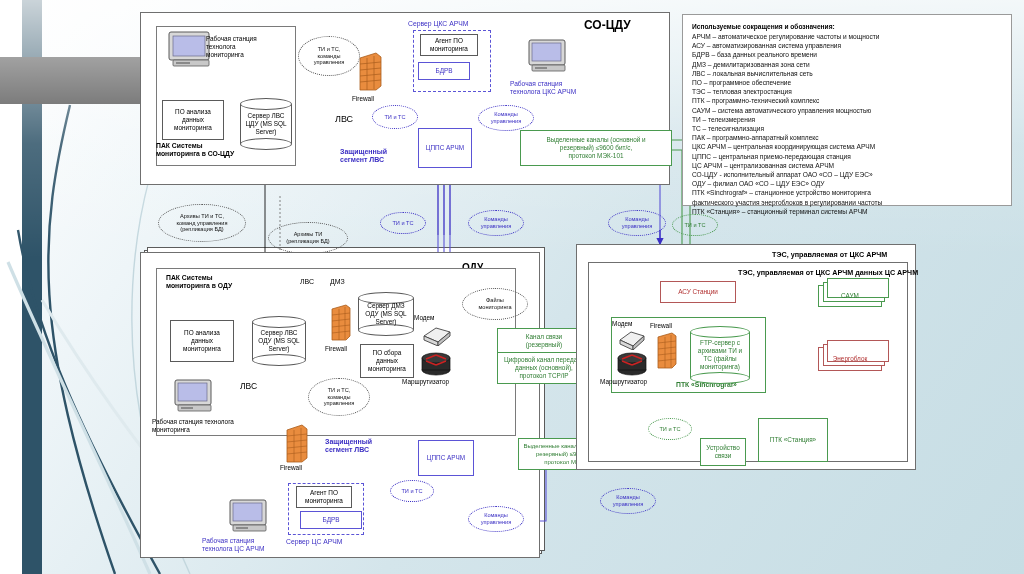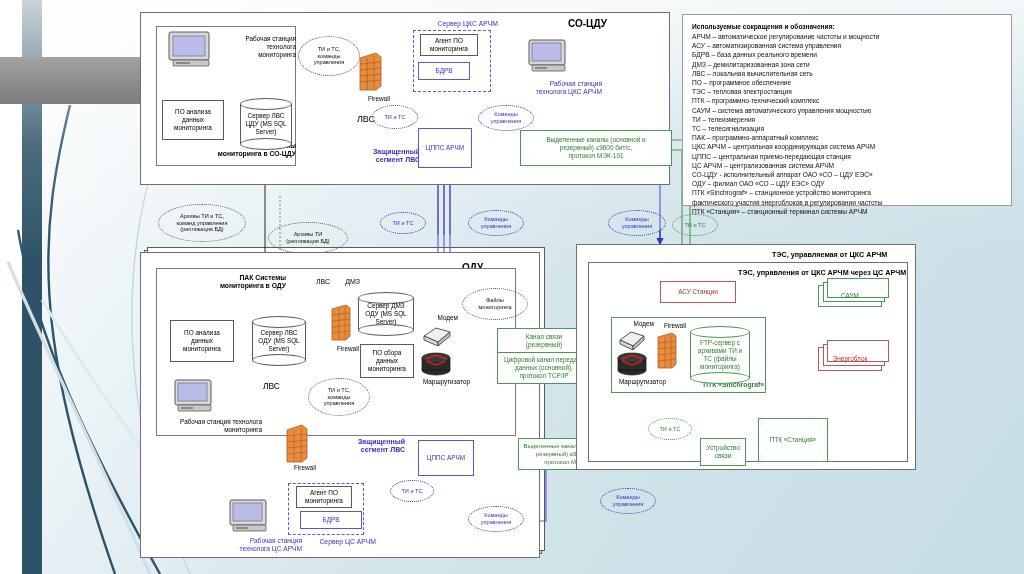--- a/index.html
+++ b/index.html
@@ -18,21 +18,21 @@
   #swoosh { position:absolute; left:0; top:0; width:230px; height:574px; }
   #whitefade { position:absolute; left:0; top:0; width:1024px; height:574px;
      background:linear-gradient(180deg, rgba(255,255,255,.75) 0%, rgba(255,255,255,.15) 25%, rgba(255,255,255,0) 45%);
      pointer-events:none; }
 
   
   .panel { position:absolute; background:#fff; border:1px solid #6f6f6f; }
   .panel-title { position:absolute; font-weight:bold; font-size:9px; color:#000; }
   .subpanel { position:absolute; background:#fff; border:1px solid #7a7a7a; }
 
-  .lbl { position:absolute; font-size:6.4px; line-height:8px; color:#000; text-align:right; }
+  .lbl { position:absolute; font-size:6.4px; line-height:8px; color:#000; text-align:left; }
   .lbl-b { font-weight:bold; }
   .lbl-blue { color:#3b2fc4; }
   .lbl-green { color:#2f7d32; }
 
   
   .box { position:absolute; background:#fff; border:1px solid #5a5a5a;
      display:flex; align-items:center; justify-content:center; text-align:center;
      font-size:6.4px; line-height:8px; color:#000; padding:1px; }
   .box.blue { border:1px solid #5b54d6; color:#3b2fc4; }
   .box.green { border:1px solid #4a9a4f; color:#2f7d32; }
@@ -207,21 +207,21 @@
   <path d="M780 310 L780 400" stroke="#4a9a4f" stroke-width="1.1" fill="none"></path>
   <line x1="780" y1="400" x2="780" y2="418" stroke="#4a9a4f" stroke-width="1.2" marker-end="url(#ag)"></line>
 
   <line x1="740" y1="452" x2="758" y2="452" stroke="#4a9a4f" stroke-width="1.2" marker-end="url(#ag)" marker-start="url(#ags)"></line>
 
   <path d="M620 448 L700 448" stroke="#4a9a4f" stroke-width="1.1" fill="none"></path>
   <line x1="620" y1="458" x2="700" y2="458" stroke="#5b54d6" stroke-width="1.2" marker-end="url(#ab)"></line>
 </svg>
 
 <div class="panel" style="left:140px;top:12px;width:530px;height:173px;"></div>
-<div class="panel-title" style="left:568px;top:18px;font-size:10px;">СО-ЦДУ</div>
+<div class="panel-title" style="left:584px;top:18px;font-size:12px;">СО-ЦДУ</div>
 
 <div class="subpanel" style="left:156px;top:26px;width:140px;height:140px;"></div>
 <div class="lbl lbl-b" style="left:156px;top:142px;width:140px;white-space:pre-line;font-size:6.8px;">ПАК Системы
 мониторинга в СО-ЦДУ</div>
 
 <svg style="position:absolute;left:167px;top:30px;width:48px;height:40px;">
   <rect x="2" y="2" width="40" height="28" rx="2" fill="#d8d8d8" stroke="#5a5a5a" stroke-width="1"></rect>
   <rect x="6" y="6" width="32" height="20" fill="#b9bde8" stroke="#6a6a8a" stroke-width="0.7"></rect>
   <rect x="6" y="30" width="36" height="6" rx="1" fill="#c8c8c8" stroke="#5a5a5a" stroke-width="0.8"></rect>
   <rect x="9" y="32" width="14" height="2" fill="#8a8a8a"></rect>
@@ -422,21 +422,21 @@
 
 <div class="cloud" style="left:390px;top:480px;width:44px;height:22px;">ТИ и ТС</div>
 <div class="cloud" style="left:468px;top:506px;width:56px;height:26px;white-space:pre-line;">Команды
 управления</div>
 <div class="cloud" style="left:600px;top:488px;width:56px;height:26px;white-space:pre-line;">Команды
 управления</div>
 
 <div class="panel" style="left:576px;top:244px;width:340px;height:226px;"></div>
 <div class="panel-title" style="left:772px;top:250px;font-size:7.2px;">ТЭС, управляемая от ЦКС АРЧМ</div>
 <div class="panel" style="left:588px;top:262px;width:320px;height:200px;"></div>
-<div class="panel-title" style="left:738px;top:268px;font-size:7.2px;">ТЭС, управления от ЦКС АРЧМ через ЦС АРЧМ</div>
+<div class="panel-title" style="left:738px;top:268px;font-size:7.2px;">ТЭС, управляемая от ЦКС АРЧМ данных ЦС АРЧМ</div>
 
 <div class="box red" style="left:660px;top:281px;width:76px;height:22px;">АСУ Станции</div>
 
 <div class="subpanel" style="left:611px;top:317px;width:155px;height:76px;border-color:#4a9a4f;"></div>
 <div class="lbl lbl-b lbl-green" style="left:676px;top:381px;width:88px;font-size:6.8px;">ПТК «Sinchrograf»</div>
 
 <svg style="position:absolute;left:616px;top:328px;width:30px;height:22px;">
   <polygon points="4,12 15,4 28,8 17,18" fill="#f0f0f0" stroke="#444" stroke-width="0.9"></polygon>
   <polygon points="4,12 17,18 17,22 4,16" fill="#d8d8d8" stroke="#444" stroke-width="0.9"></polygon>
   <polygon points="17,18 28,8 28,12 17,22" fill="#c0c0c0" stroke="#444" stroke-width="0.9"></polygon>

